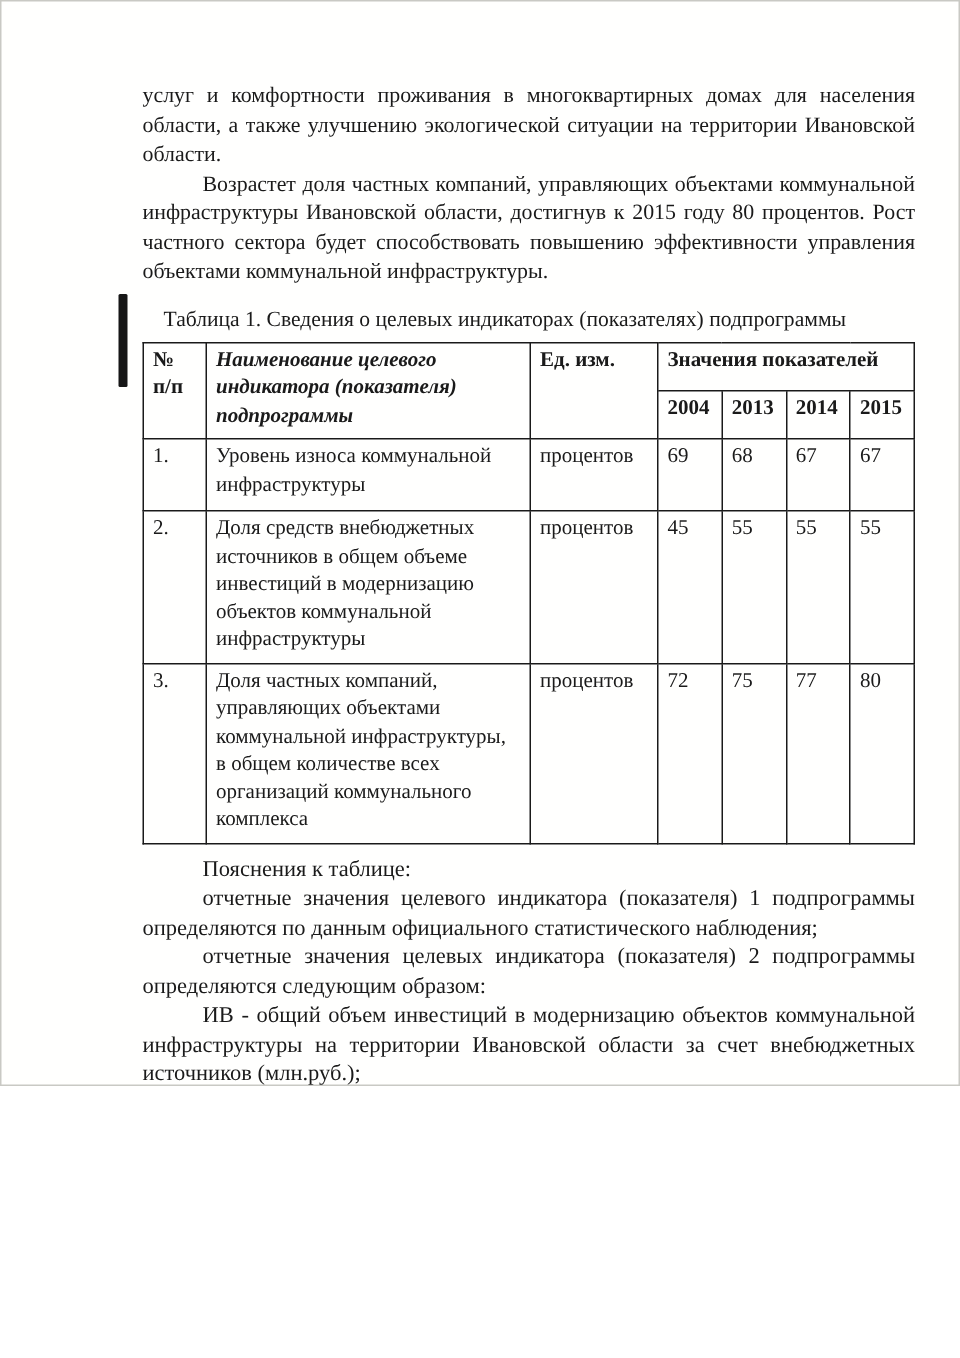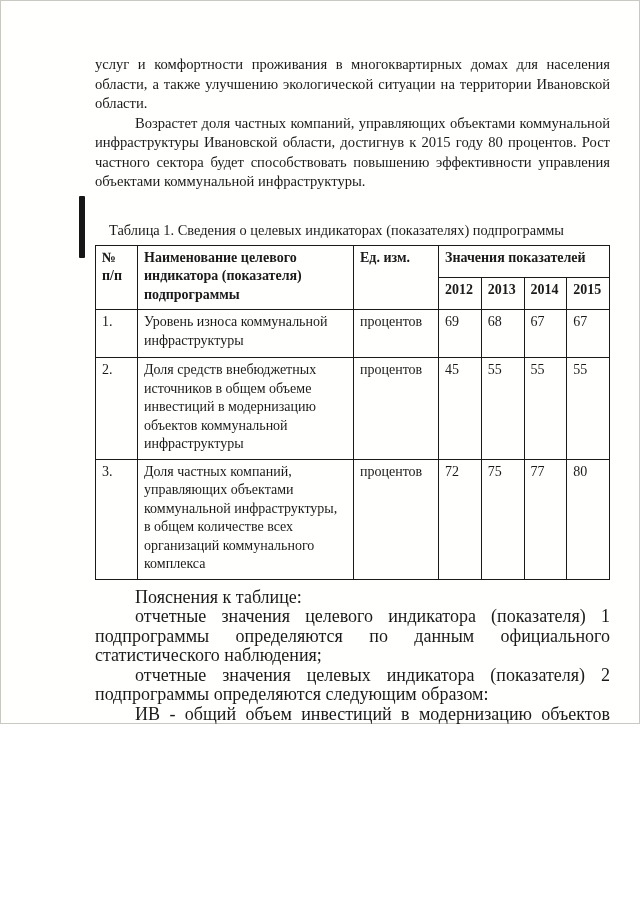--- a/index.html
+++ b/index.html
@@ -36,49 +36,49 @@
   .para {
     font-size: 14.6px;
     line-height: 19.5px;
     text-align: justify;
     text-indent: 40px;
   }
   .para.no-indent { text-indent: 0; }
   .table-caption {
     font-size: 14.4px;
     line-height: 19px;
-    margin-top: 29px;
+    margin-top: 12px;
     margin-bottom: 5px;
     text-indent: 14px;
   }
   table.indicators {
     border-collapse: collapse;
     width: 515px;
     table-layout: fixed;
     font-size: 14px;
     line-height: 18.5px;
   }
   table.indicators th, table.indicators td {
     border: 1.4px solid #1a1a1a;
     vertical-align: top;
     text-align: left;
     padding: 3px 6px 5px 6px;
     overflow: hidden;
   }
   table.indicators th { font-weight: bold; }
   .col-num   { width: 42px; margin-top: 48px; }
-  .col-name  { width: 216px; }
+  .col-name  { width: 216px; font-style: italic; }
   .col-unit  { width: 85px; }
   .col-year  { width: 43px; }
   tr.row-1 td { height: 48px; }
   tr.row-2 td { height: 95px; }
   tr.row-3 td { height: 107px; }
   .notes { margin-top: 8px; }
   .note {
-    font-size: 18px;
+    font-size: 15px;
     line-height: 19.5px;
     text-align: justify;
     text-indent: 40px;
   }
 </style>
 </head>
 <body>
 
 <div class="page">
   <div class="scan-bar"></div>
@@ -92,21 +92,21 @@
 
     <table class="indicators">
       <thead>
         <tr>
           <th rowspan="2" class="col-num">№ п/п</th>
           <th rowspan="2" class="col-name">Наименование целевого индикатора (показателя) подпрограммы</th>
           <th rowspan="2" class="col-unit">Ед. изм.</th>
           <th colspan="4">Значения показателей</th>
         </tr>
         <tr>
-          <th class="col-year">2012</th>
+          <th class="col-year">2004</th>
           <th class="col-year">2013</th>
           <th class="col-year">2014</th>
           <th class="col-year">2015</th>
         </tr>
       </thead>
       <tbody>
         <tr class="row-1">
           <td>1.</td>
           <td>Уровень износа коммунальной инфраструктуры</td>
           <td>процентов</td>

